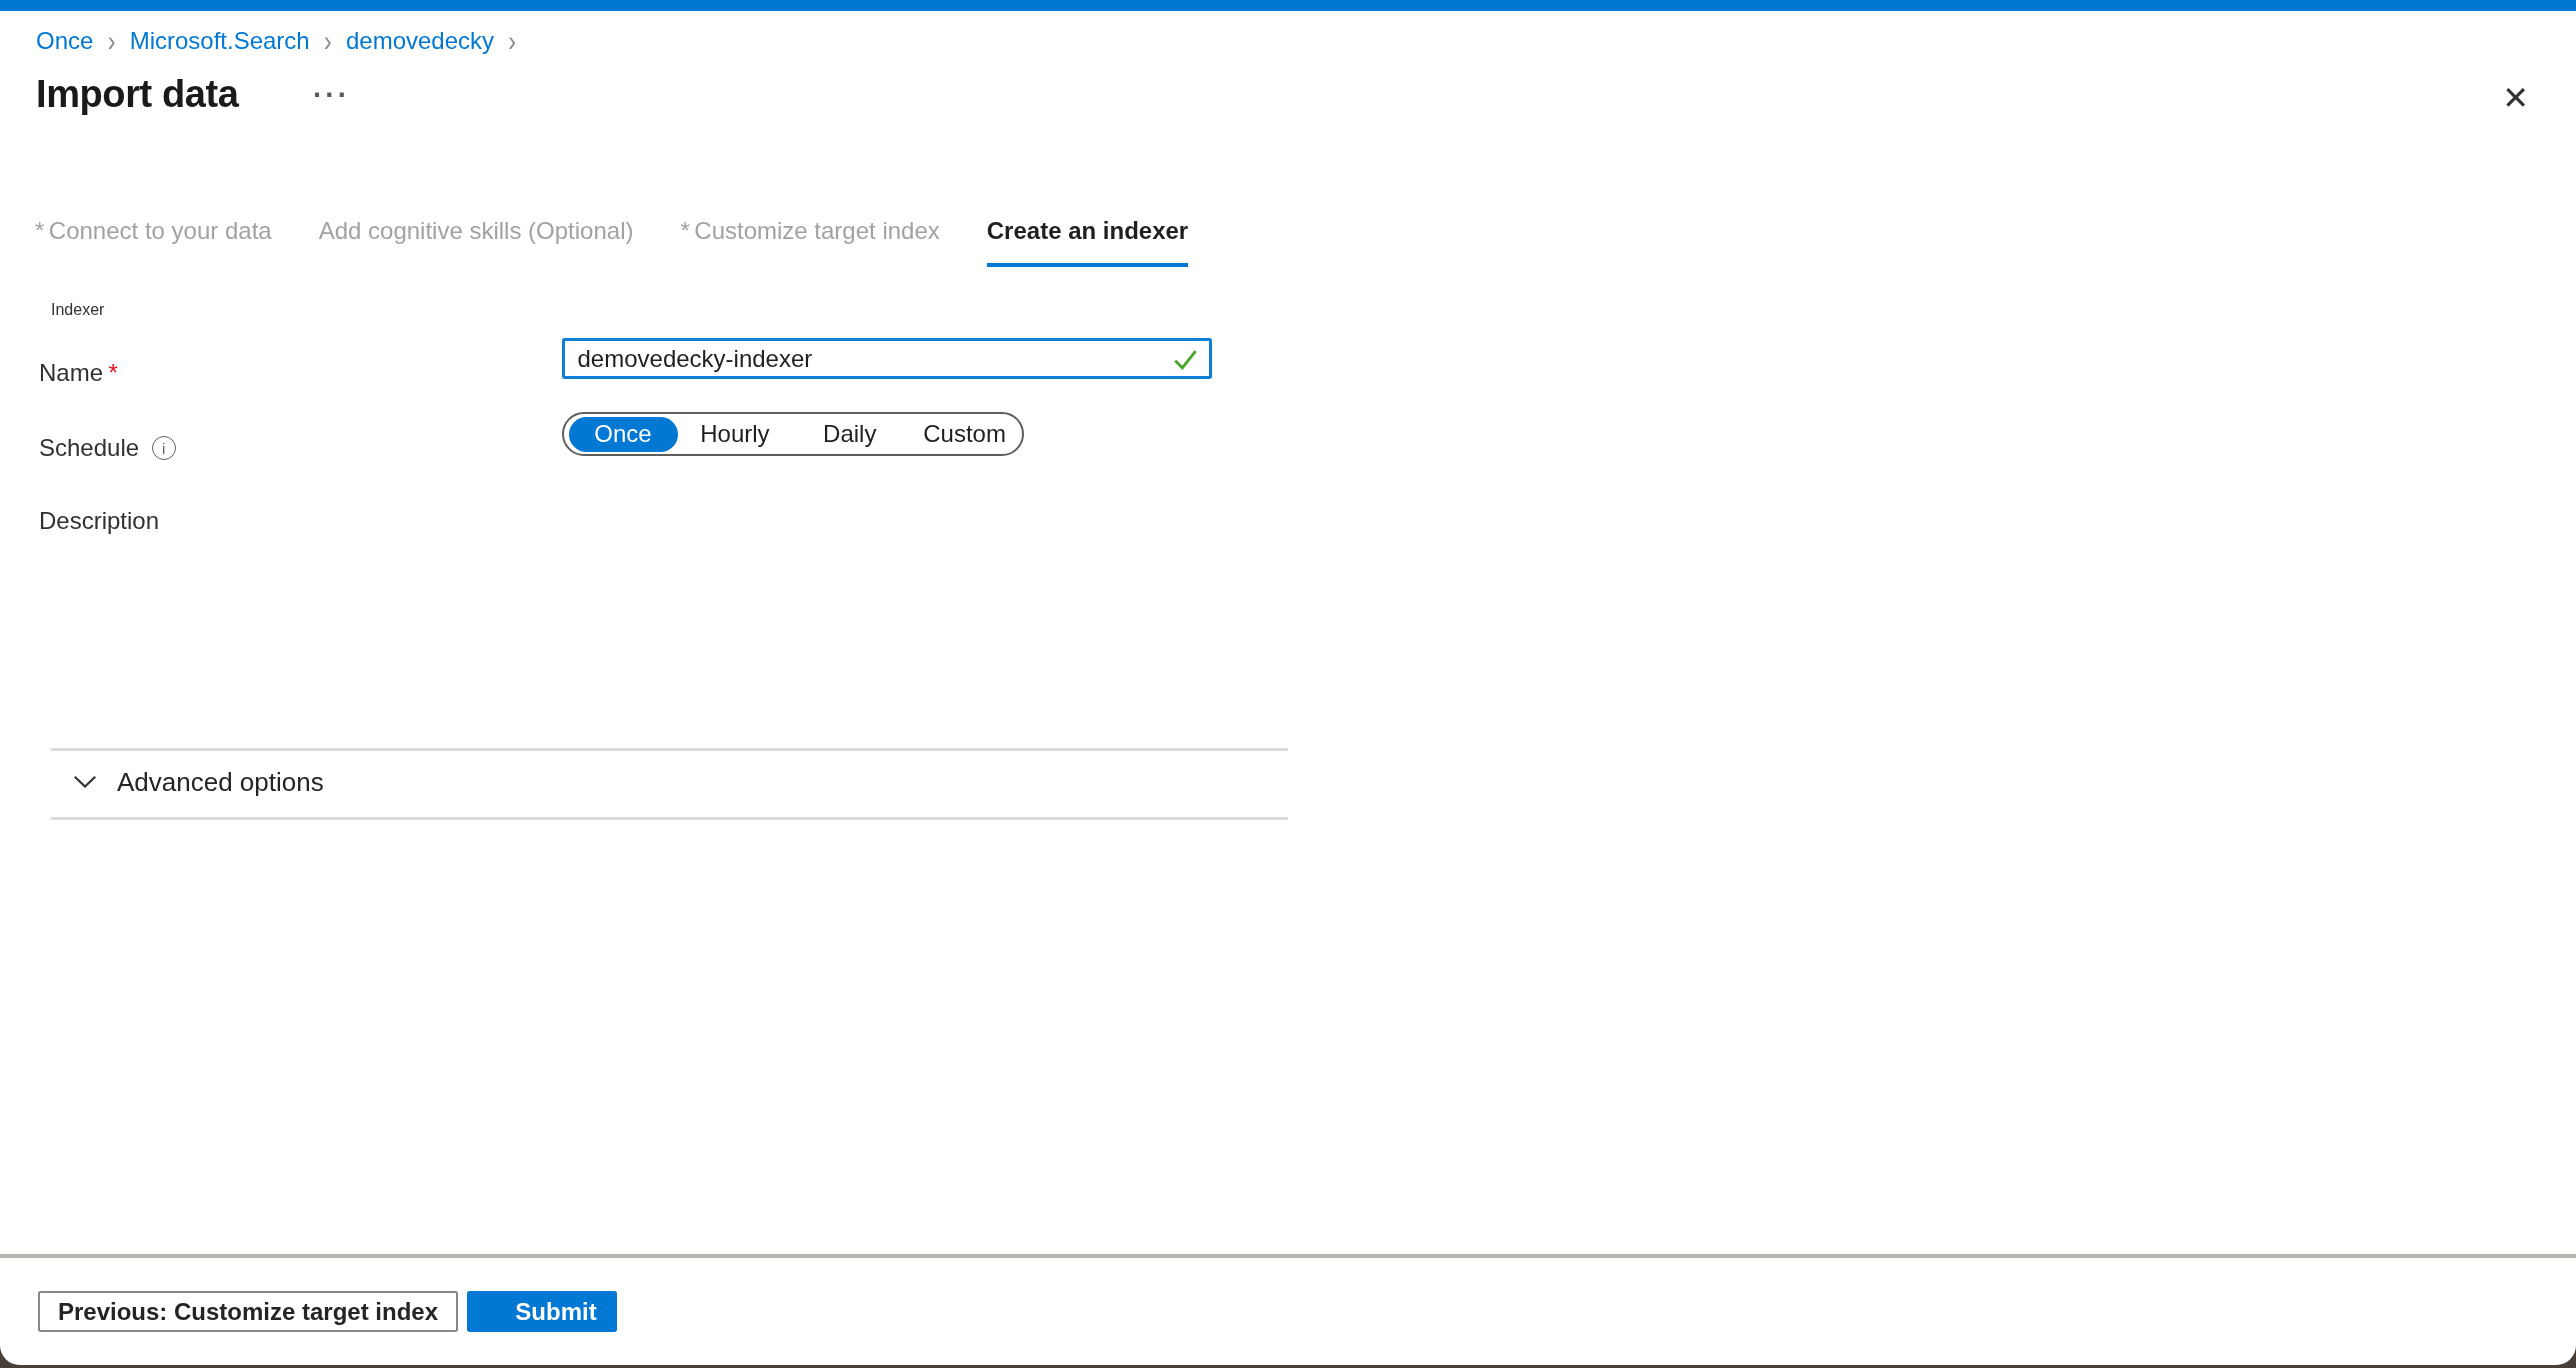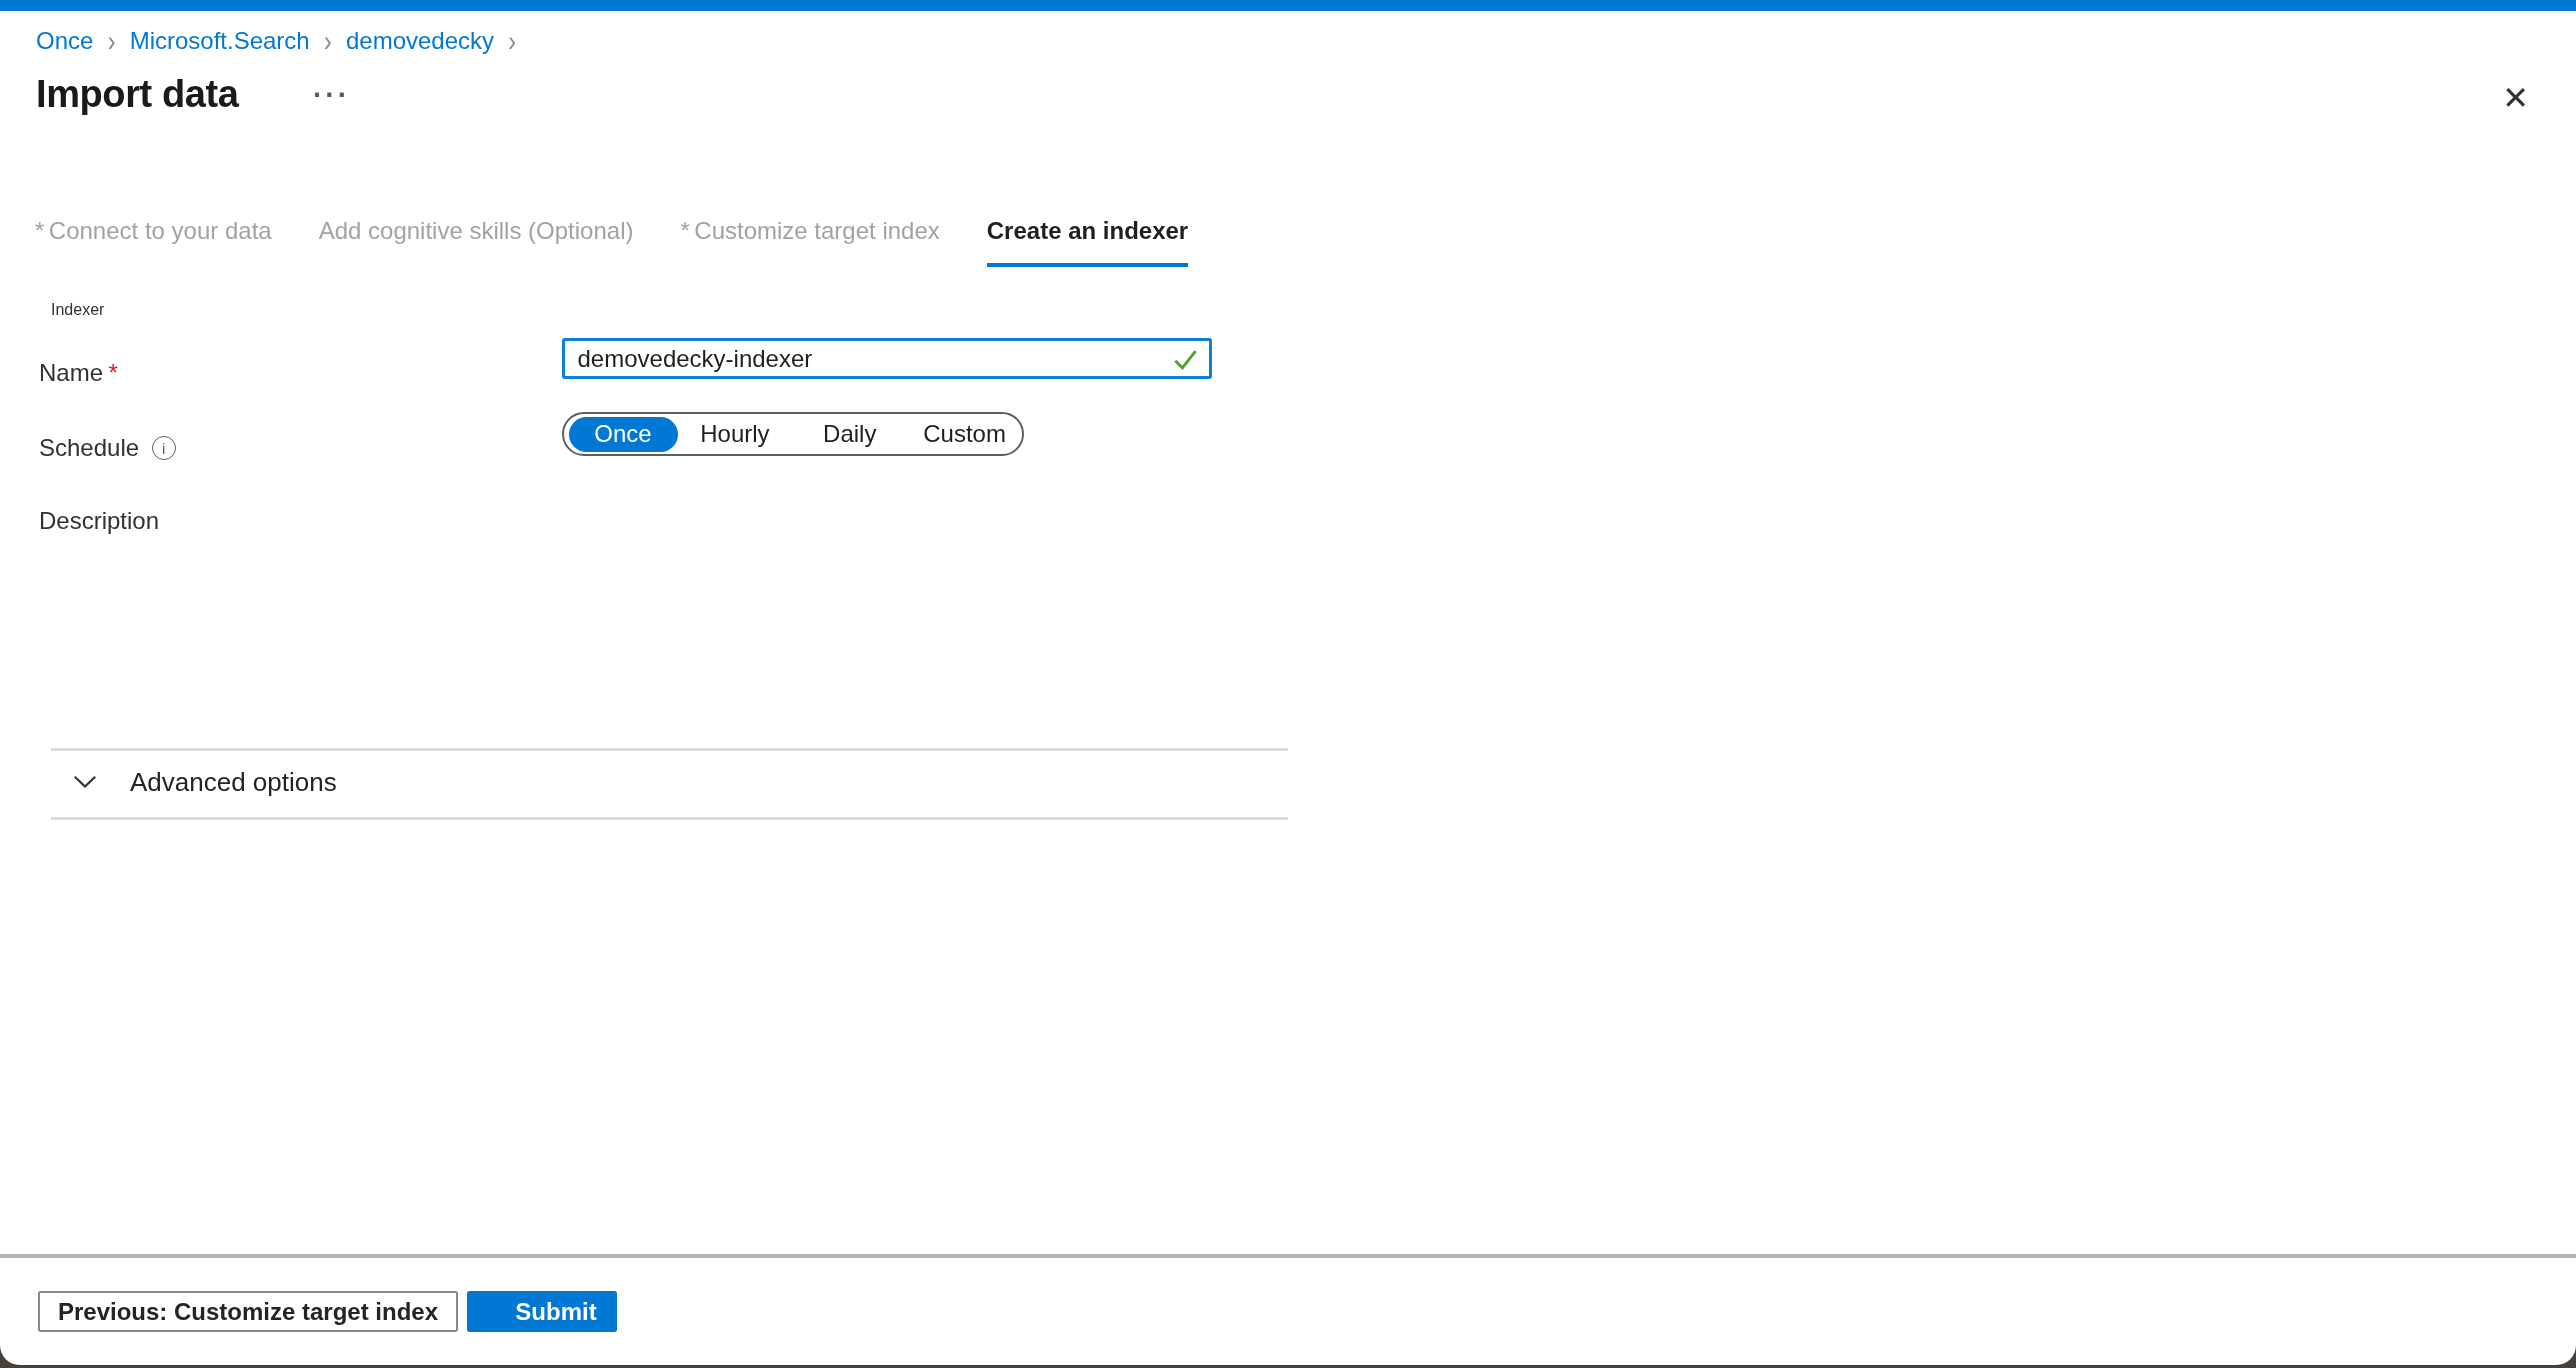--- a/index.html
+++ b/index.html
@@ -114,21 +114,21 @@
   }
   .desc-textarea::placeholder { color:#55534f; opacity:1; }
   .divider-inner {
     position:absolute; left:51px; width:1237px; height:2.7px;
     background:#dddbd9;
   }
   .div1 { top:748px; }
   .div2 { top:817px; }
   .advanced-row {
     position:absolute; left:73px; top:767px;
-    display:flex; align-items:center; gap:33px;
+    display:flex; align-items:center; gap:20px;
     cursor:pointer;
   }
   .advanced-label { font-size:26px; color:#252423; }
   .footer-divider {
     position:absolute; left:0; top:1254px;
     width:2576px; height:3.6px; background:#b6b3b0;
   }
   .btn-previous {
     position:absolute; left:38px; top:1291px;
     width:420px; height:41px;

